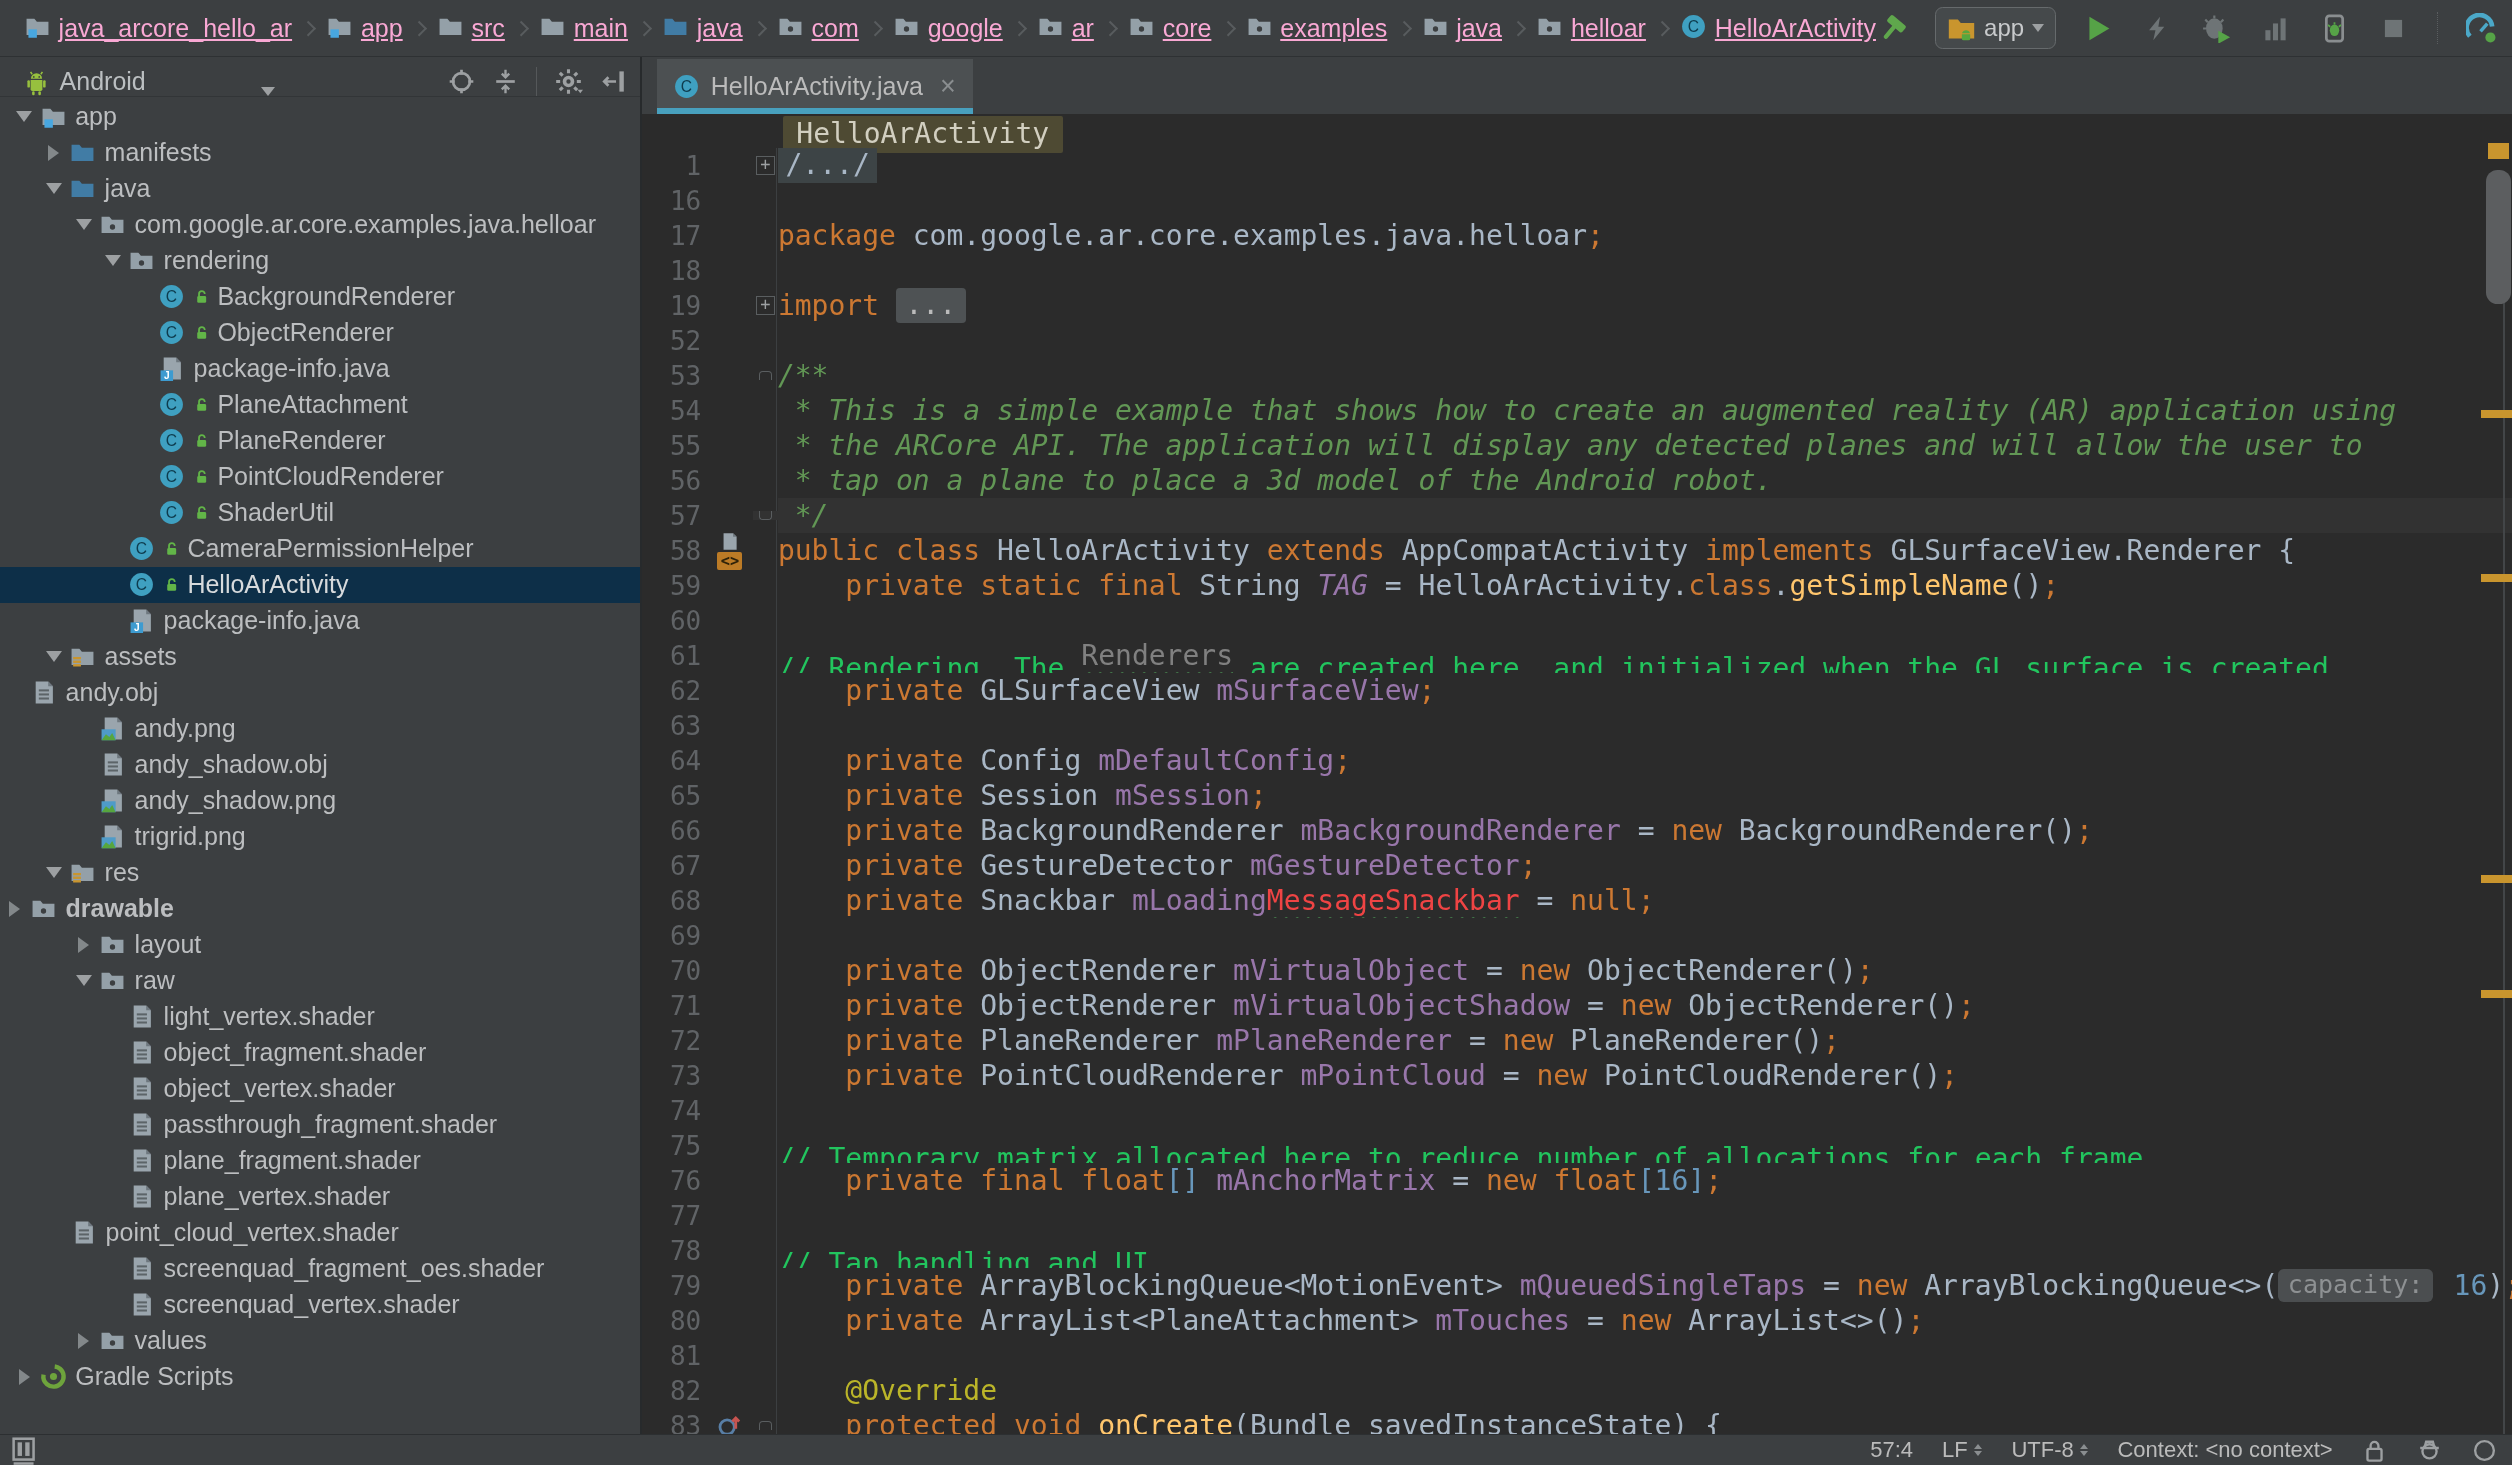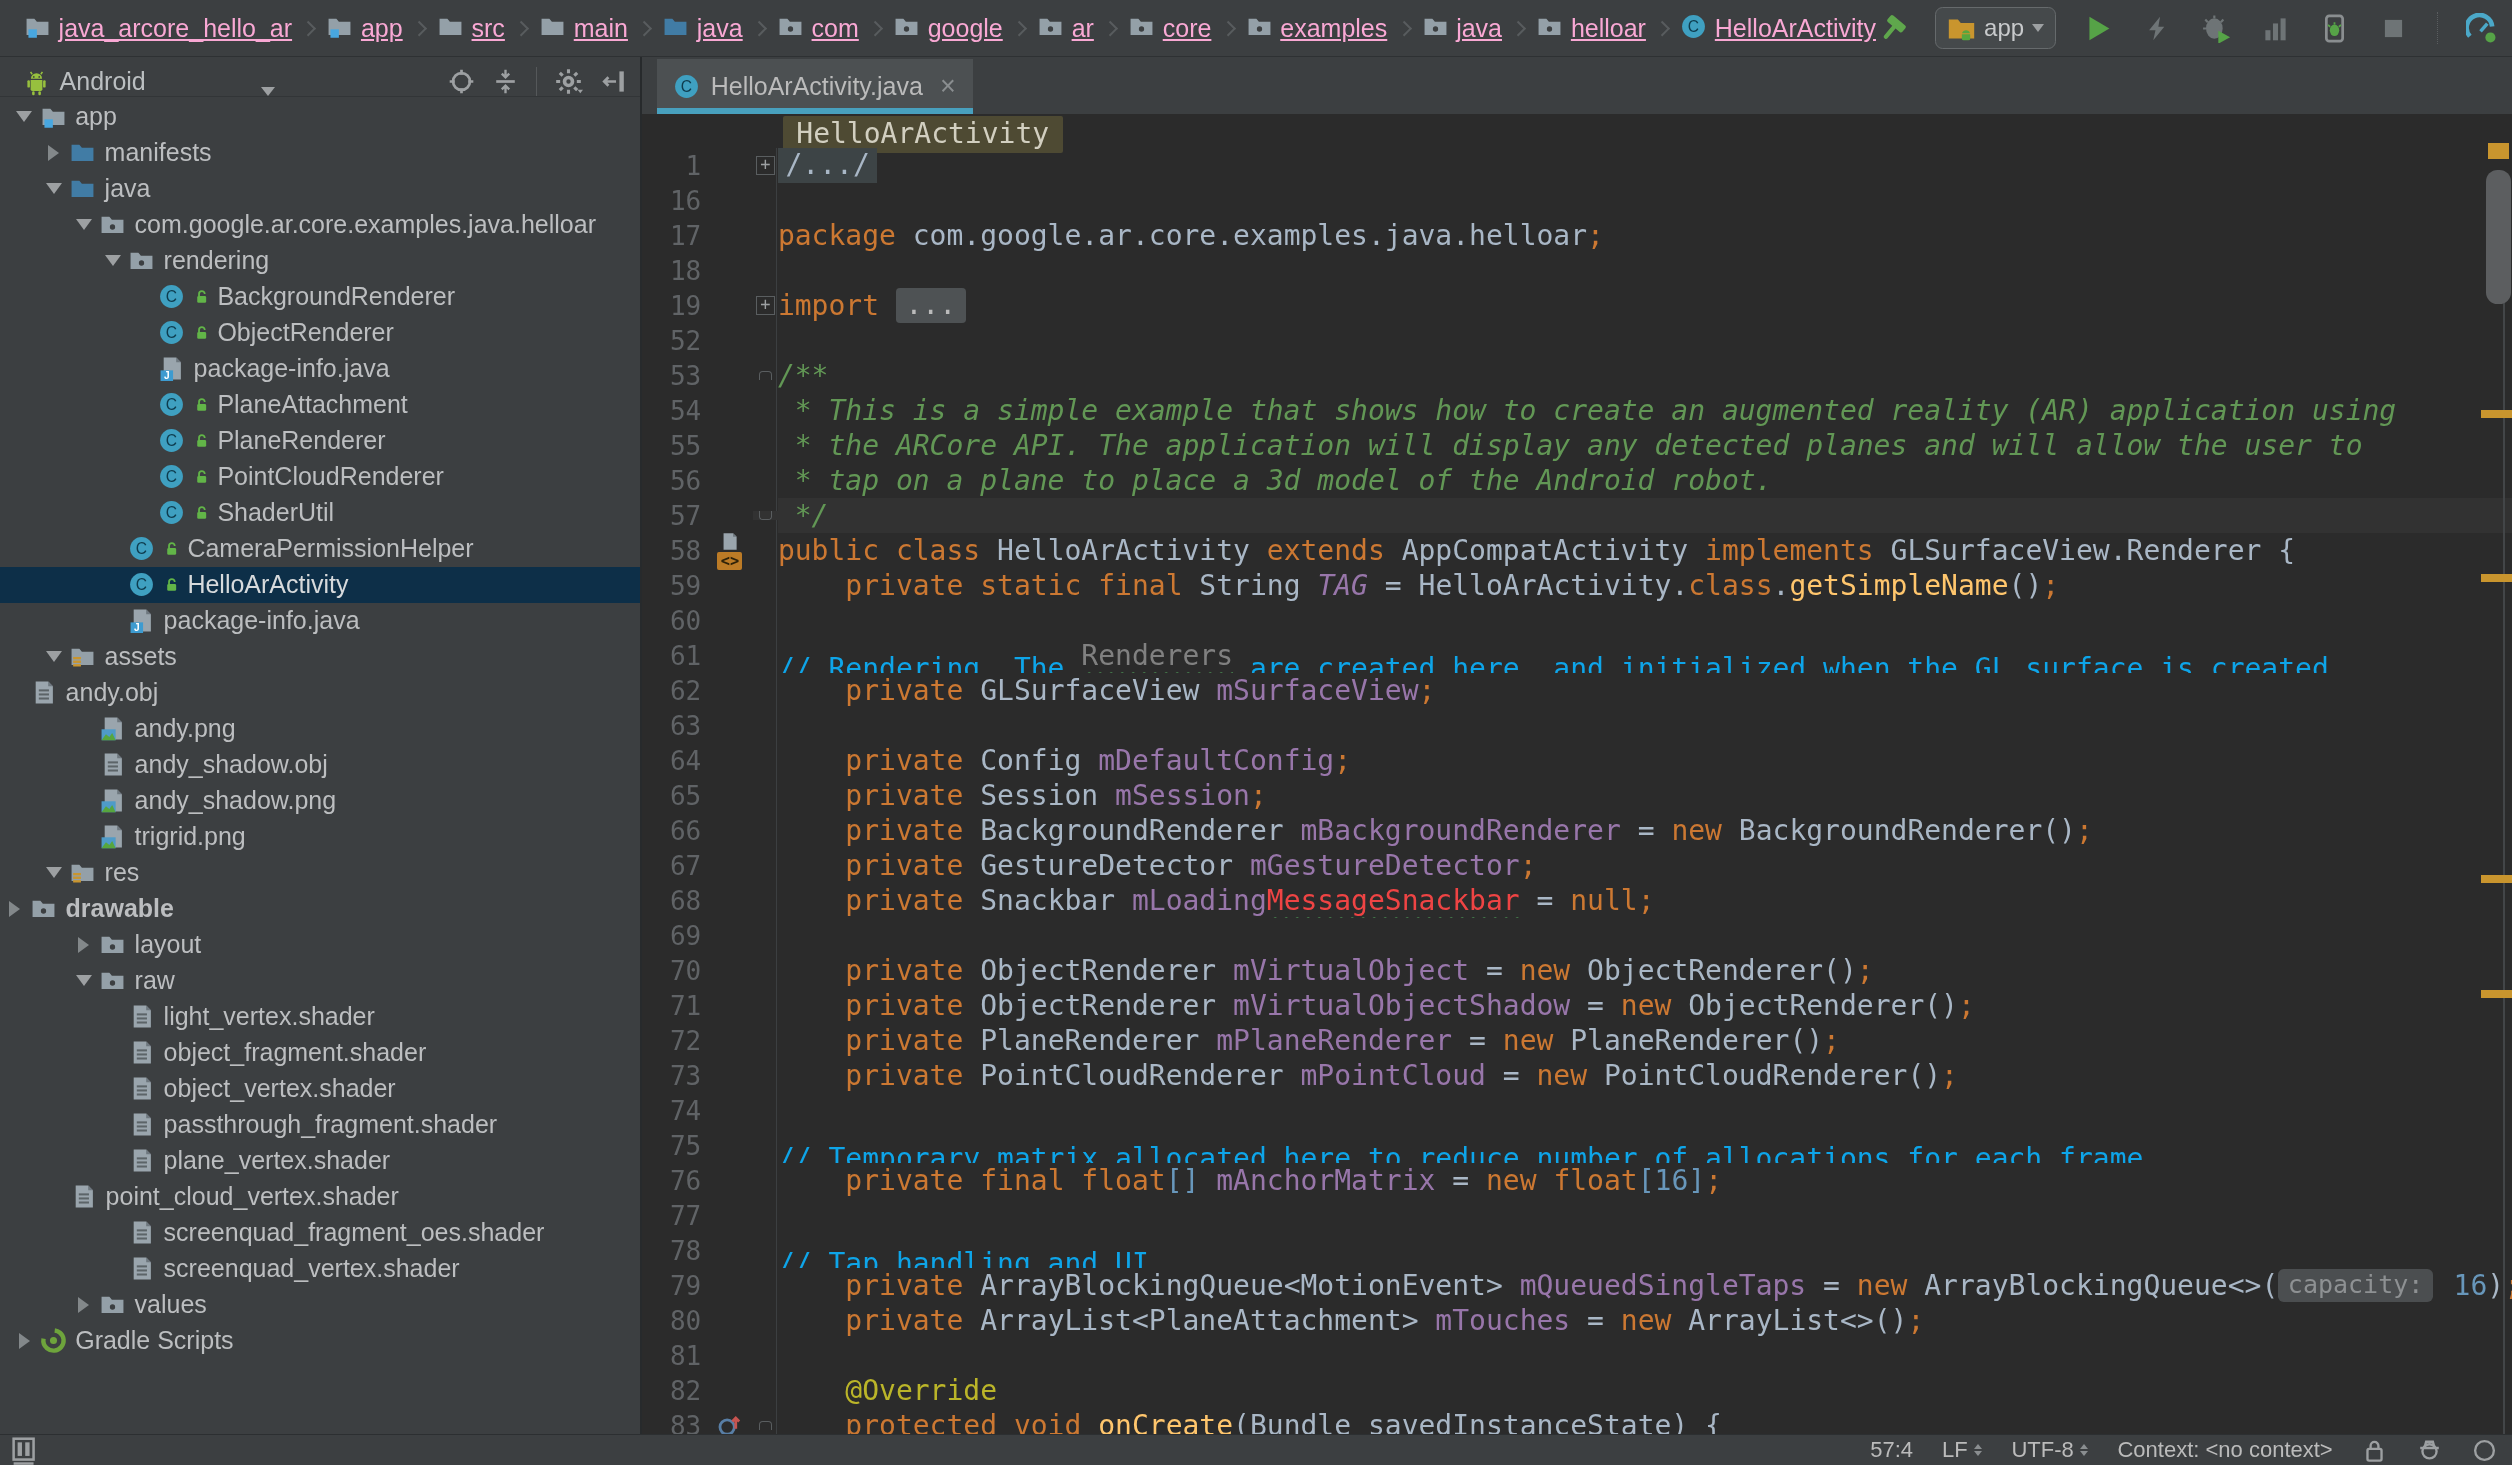--- a/index.html
+++ b/index.html
@@ -59,21 +59,21 @@
   .cl { height:35px; display:flex; align-items:center; white-space:pre; }
   .ln { width:65px; flex:0 0 65px; text-align:right; color:#606366; font-size:26px; padding-right:5.7px; }
   .gi { width:46px; flex:0 0 46px; display:flex; flex-direction:column; align-items:center; justify-content:center; }
   .gf { width:25px; flex:0 0 25px; display:flex; align-items:center; justify-content:center;
     color:#5f6365; position:relative; }
   .gut-line { position:absolute; top:0; bottom:0; left:134px; width:1px; background:#3c3f41; }
   .ct { flex:1 1 auto; height:100%; display:flex; align-items:center; overflow:hidden; }
   .cl.cur .ct, .cl.cur .gf { background:#323232; }
   .k { color:#cc7832; } .p { color:#a9b7c6; } .f { color:#9876aa; }
   .sf { color:#9876aa; font-style:italic; } .m { color:#ffc66d; } .n { color:#6897bb; }
-  .c { color:#0ea5e9;margin-top:26px; } .d { color:#629755; font-style:italic; } .a { color:#bbb529; }
+  .c { color:#22c55e;margin-top:26px; } .d { color:#629755; font-style:italic; } .a { color:#bbb529; }
   .s { color:#cc7832; }
   .cs { color:#808080; text-decoration:underline; text-decoration-style:wavy; text-decoration-color:#4f9e58;
     text-decoration-thickness:1.9px; text-underline-offset:6.7px; }
   .fsq { color:#ef4444; text-decoration:underline; text-decoration-style:wavy; text-decoration-color:#4f9e58;
     text-decoration-thickness:1.9px; text-underline-offset:6.7px; }
   .h { background:#4b4e50; color:#8e9193; border-radius:5.7px; padding:1px 9.6px 2.9px; font-size:25px; margin-right:3.8px; }
   .fb { background:#4e5254; color:#bbbbbb; border-radius:3.8px; padding:0 9.6px 1.9px; }
   .fh { background:#3d4446; color:#a9b7c6; padding:0 7.6px 1.9px; }
   .fold-plus { width:19px; height:19px; border:1.9px solid #5a5e60; color:#9da0a2; font-size:17px; line-height:15.3px;
     text-align:center; background:#2b2b2b; }
@@ -751,20 +751,33 @@
             <span class="t-icon">
               <svg class="svgi" width="25" height="25" viewBox="0 0 16 16">
                 <path d="M3 1h8l3 3v11H3z" fill="#9aa5ad"></path>
                 <path d="M11 1l3 3h-3z" fill="#6e777e"></path>
                 <rect x="5" y="6" width="6.5" height="1.3" fill="#5c6468"></rect>
                 <rect x="5" y="8.6" width="6.5" height="1.3" fill="#5c6468"></rect>
                 <rect x="5" y="11.2" width="6.5" height="1.3" fill="#5c6468"></rect>
               </svg>
             </span>
             <span>passthrough_fragment.shader</span>
+          </div>
+          <div class="tree-row" style="padding-left: 98px;">
+            <span class="chev"></span>
+            <span class="t-icon">
+              <svg class="svgi" width="25" height="25" viewBox="0 0 16 16">
+                <path d="M3 1h8l3 3v11H3z" fill="#9aa5ad"></path>
+                <path d="M11 1l3 3h-3z" fill="#6e777e"></path>
+                <rect x="5" y="6" width="6.5" height="1.3" fill="#5c6468"></rect>
+                <rect x="5" y="8.6" width="6.5" height="1.3" fill="#5c6468"></rect>
+                <rect x="5" y="11.2" width="6.5" height="1.3" fill="#5c6468"></rect>
+              </svg>
+            </span>
+            <span>plane_fragment.shader</span>
           </div>
           <div class="tree-row" style="padding-left: 98px;">
             <span class="chev"></span>
             <span class="t-icon">
               <svg class="svgi" width="25" height="25" viewBox="0 0 16 16">
                 <path d="M3 1h8l3 3v11H3z" fill="#9aa5ad"></path>
                 <path d="M11 1l3 3h-3z" fill="#6e777e"></path>
                 <rect x="5" y="6" width="6.5" height="1.3" fill="#5c6468"></rect>
                 <rect x="5" y="8.6" width="6.5" height="1.3" fill="#5c6468"></rect>
                 <rect x="5" y="11.2" width="6.5" height="1.3" fill="#5c6468"></rect>

